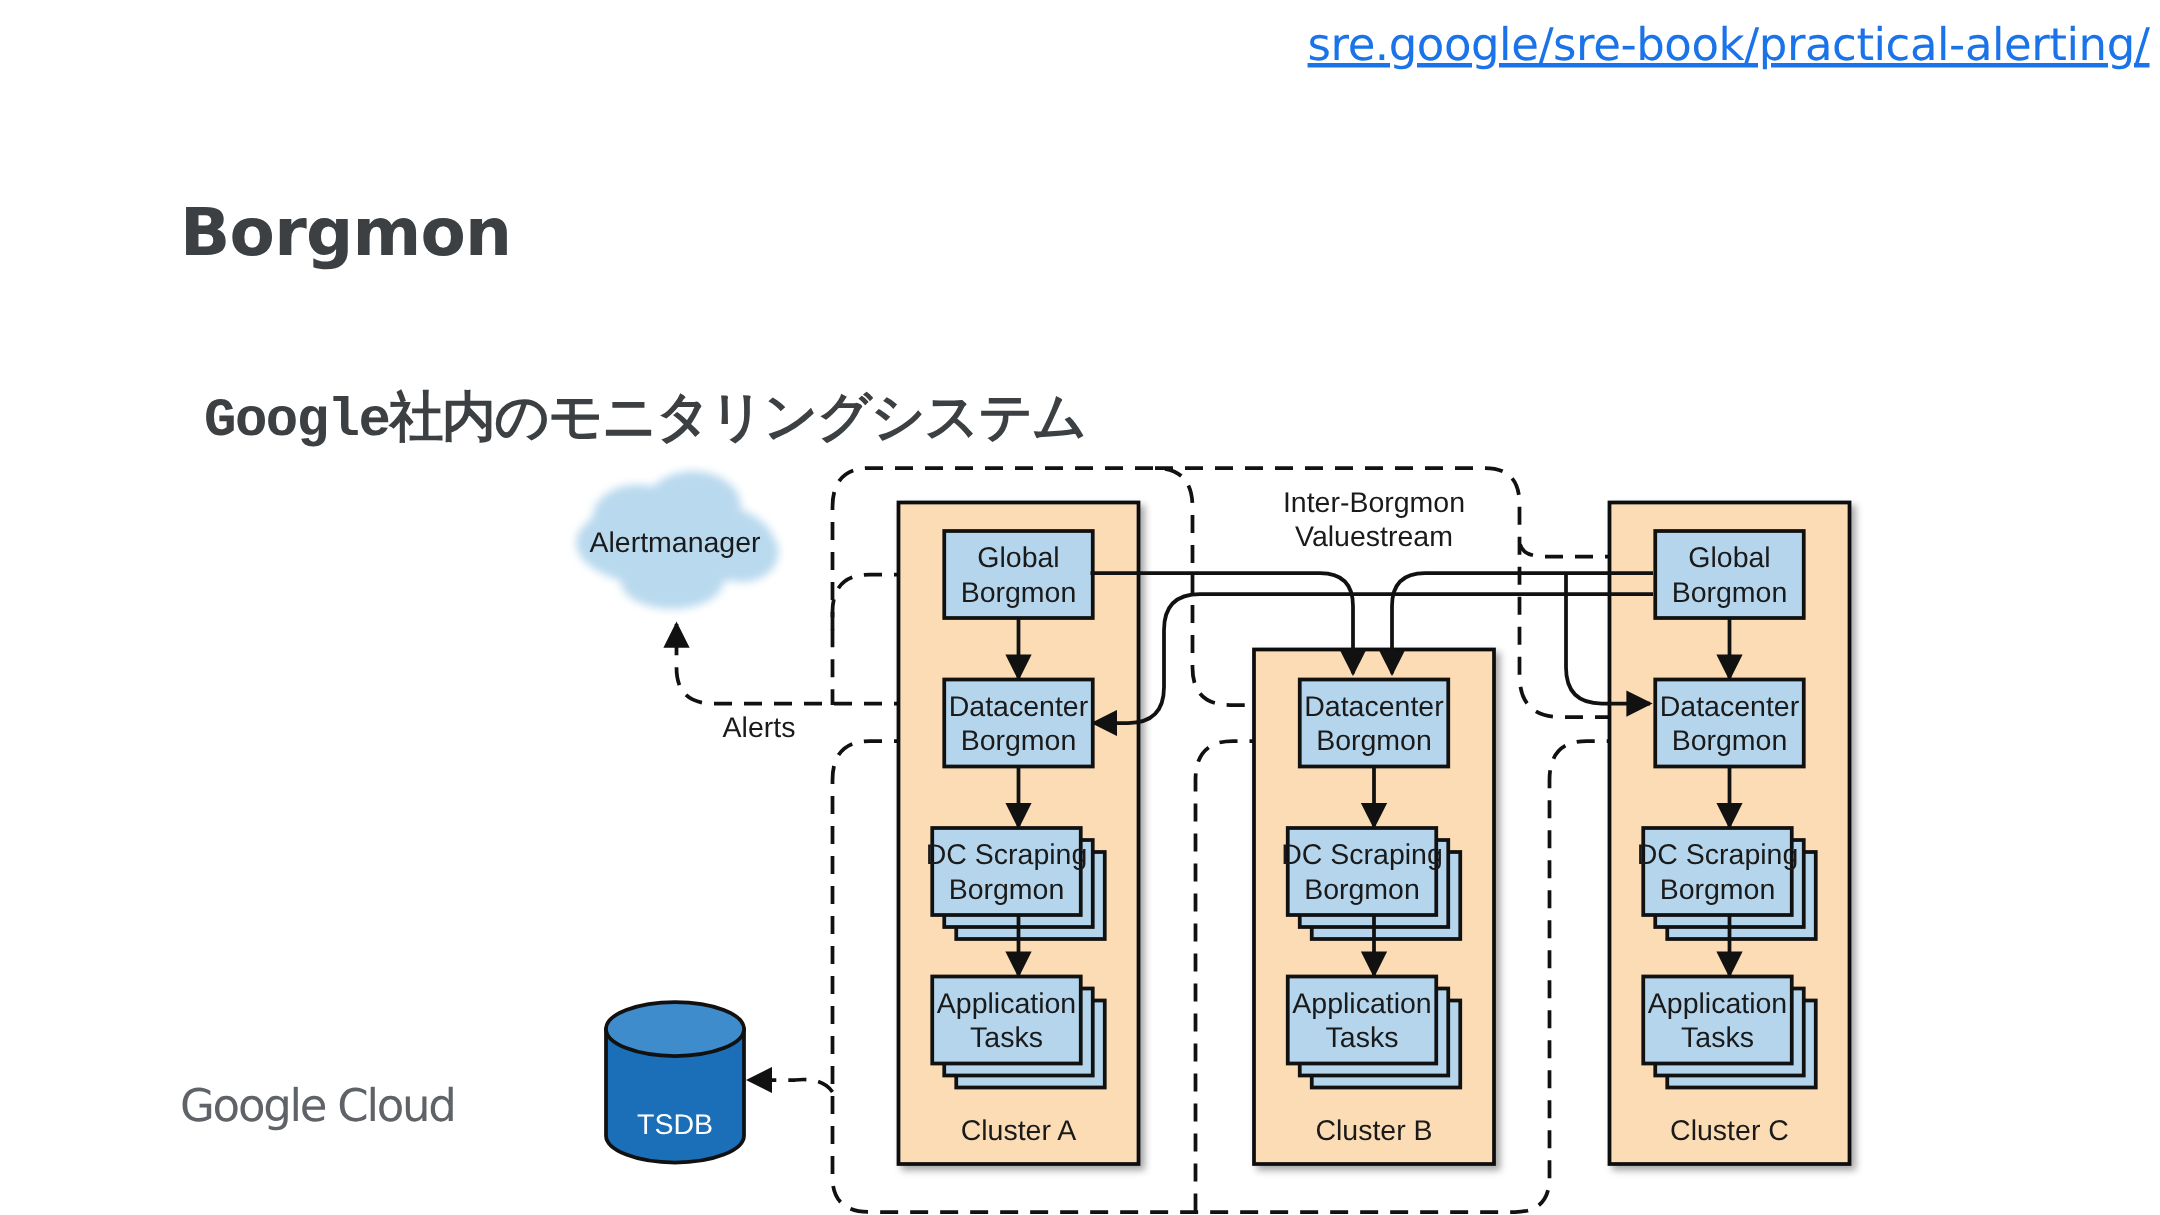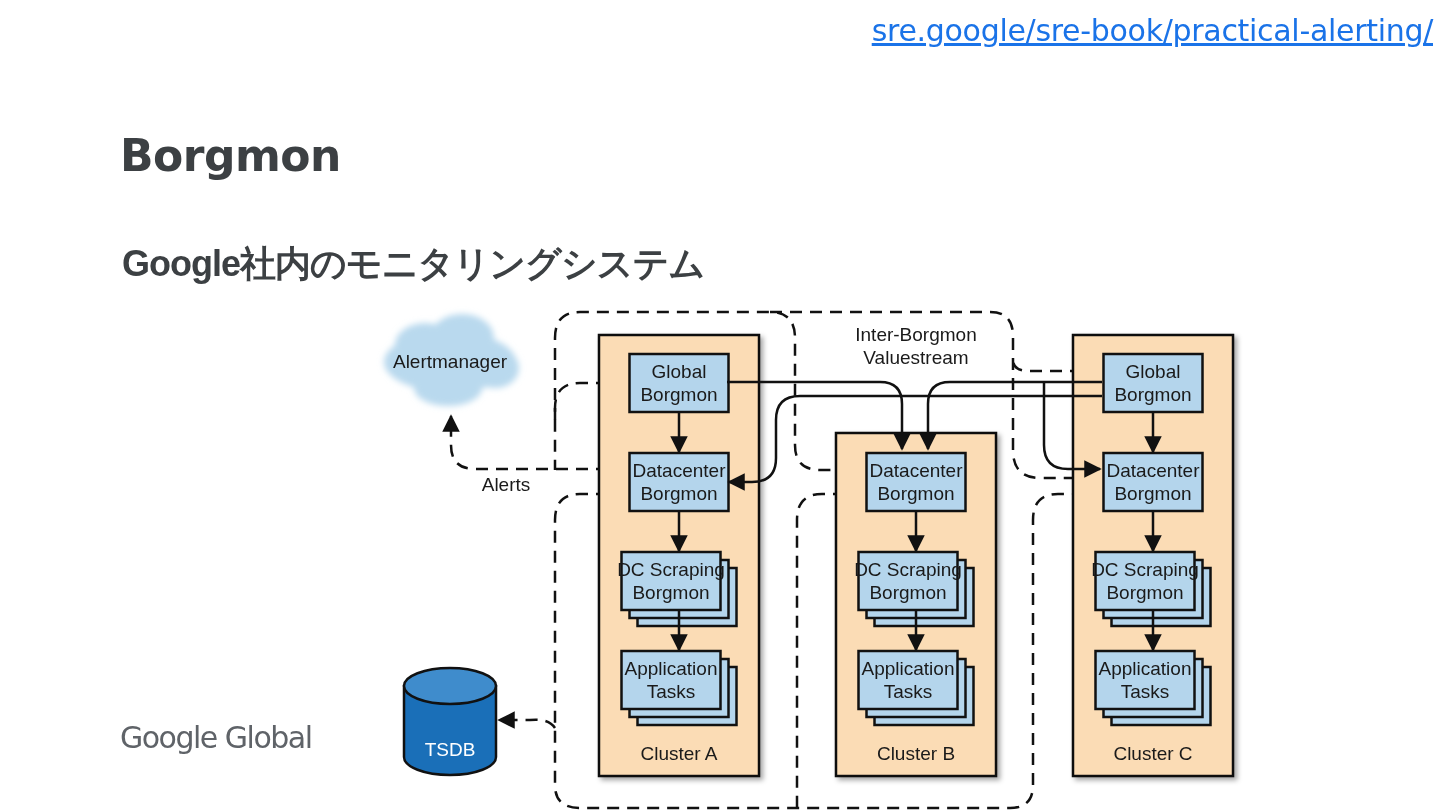--- a/index.html
+++ b/index.html
@@ -1,30 +1,30 @@
 <!DOCTYPE html>
 <html><head>
 <meta charset="utf-8">
 <style>
   html, body { margin:0; padding:0; background:#ffffff; }
   body { width:1440px; height:810px; position:relative; overflow:hidden; font-family:"DejaVu Sans", sans-serif; }
   .source-link { position:absolute; right:7px; top:13px; font-family:"DejaVu Sans", sans-serif; font-size:30px; color:#1a73e8; text-decoration:underline; letter-spacing:-0.3px; }
   .slide-title { position:absolute; left:120px; top:130px; font-family:"DejaVu Sans", sans-serif; font-weight:bold; font-size:44px; color:#3c4043; letter-spacing:-0.5px; margin:0; }
-  .slide-subtitle { position:absolute; left:120px; top:238px; font-family:Liberation Sans, sans-serif; font-size:36px; color:#3c4043; letter-spacing:-1px; margin:2px; }
+  .slide-subtitle { position:absolute; left:120px; top:238px; font-family:Liberation Mono, monospace; font-size:36px; color:#3c4043; letter-spacing:-1px; margin:16px; }
   .footer-logo { position:absolute; left:120px; top:720px; font-family:"DejaVu Sans", sans-serif; font-size:30px; color:#5f6368; letter-spacing:-1.5px; }
   #diagram { position:absolute; left:0; top:0; width:1440px; height:810px; }
   .lbl { font-family:"Liberation Sans", sans-serif; font-size:19px; fill:#1a1a1a; text-anchor:middle; }
 </style>
 </head>
 <body>
 
 <a class="source-link">sre.google/sre-book/practical-alerting/</a>
 <h1 class="slide-title">Borgmon</h1>
 <h2 class="slide-subtitle">Google社内のモニタリングシステム</h2>
-<div class="footer-logo">Google Global</div>
+<div class="footer-logo">Google Cloud</div>
 
 <svg id="diagram" xmlns="http://www.w3.org/2000/svg" viewBox="0 0 1440 810">
   <defs>
     <marker id="arrow" viewBox="0 0 10 10" refX="9" refY="5" markerWidth="7" markerHeight="7" orient="auto-start-reverse">
       <path d="M0,0 L10,5 L0,10 z" fill="#111"></path>
     </marker>
     <filter id="shadow" x="-10%" y="-10%" width="130%" height="130%">
       <feDropShadow dx="3" dy="3" stdDeviation="2.5" flood-color="#000" flood-opacity="0.35"></feDropShadow>
     </filter>
     <filter id="blur" x="-20%" y="-20%" width="140%" height="140%">

